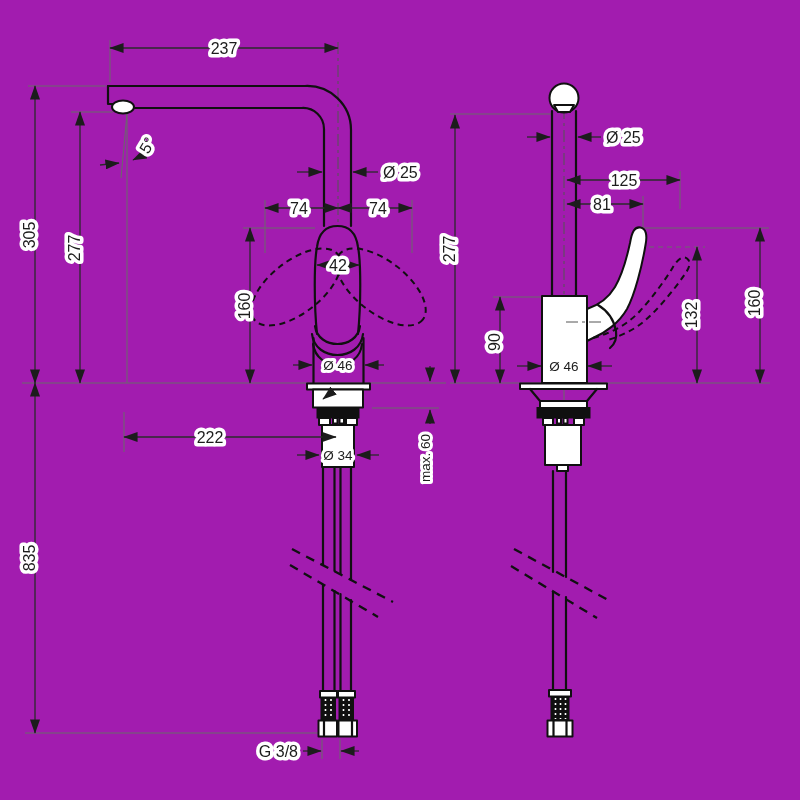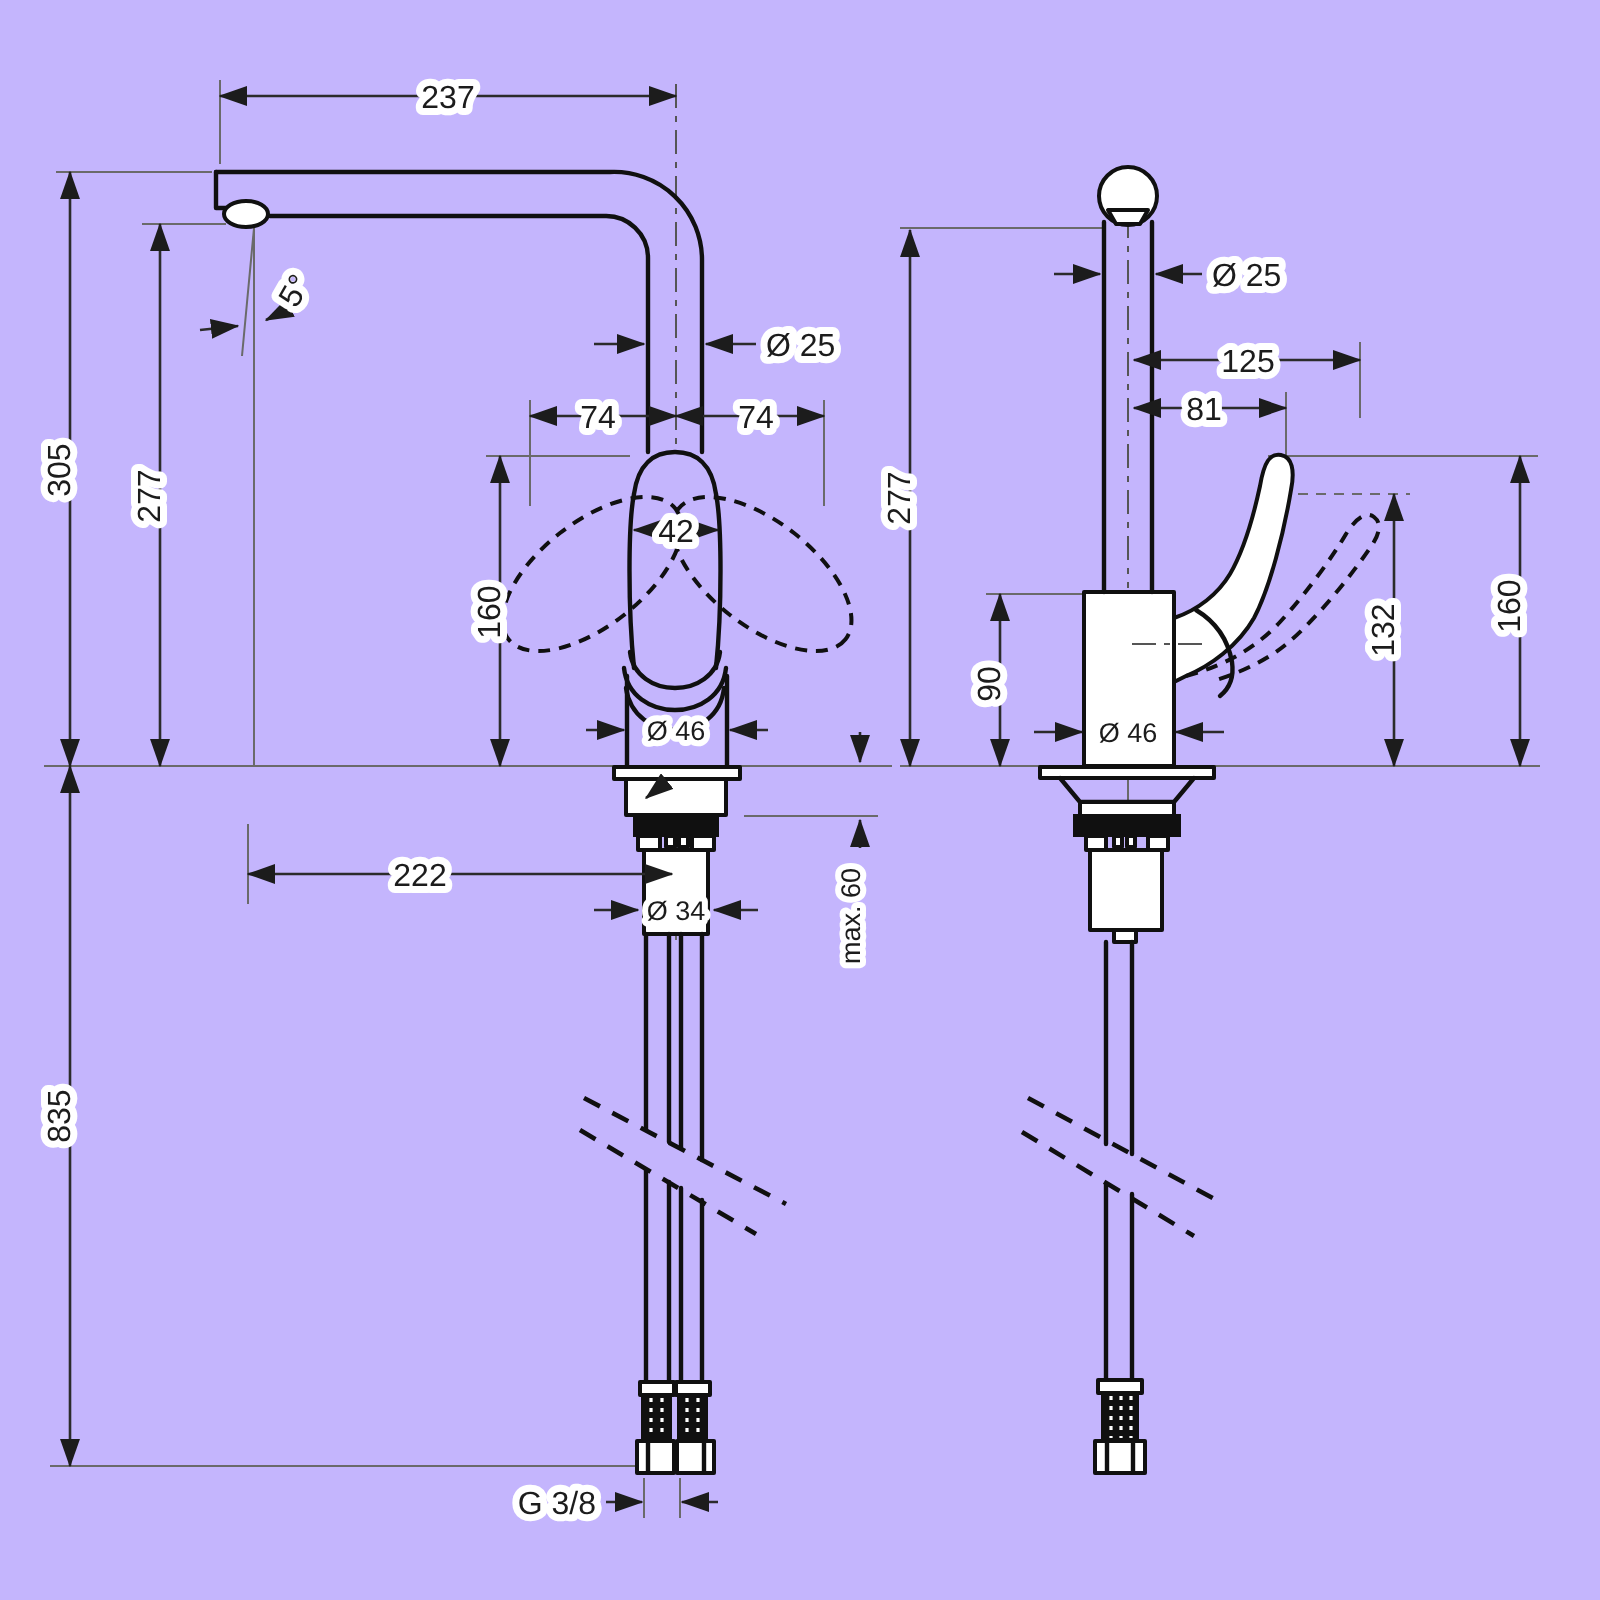--- a/index.html
+++ b/index.html
@@ -1,16 +1,16 @@
 <!DOCTYPE html>
 <html><head>
 <meta charset="utf-8">
 <style>
   html,body{margin:0;padding:0;background:#ffffff;}
-  .page{width:800px;height:800px;background:#c4b5fd;position:relative;overflow:hidden;}
+  .page{width:800px;height:800px;background:#a21caf;position:relative;overflow:hidden;}
   svg{display:block;}
   text{font-family:"Liberation Sans","DejaVu Sans",sans-serif;fill:#1c1c1c;}
   .dimtxt{font-size:16px;paint-order:stroke;stroke:#ffffff;stroke-width:7px;stroke-linejoin:round;}
   .dimtxt-s{font-size:13.5px;paint-order:stroke;stroke:#ffffff;stroke-width:6px;stroke-linejoin:round;}
   .obj{stroke:#101010;stroke-width:2.2;fill:none;stroke-linejoin:round;stroke-linecap:round;}
   .objf{stroke:#101010;stroke-width:2;fill:#ffffff;stroke-linejoin:round;}
   .solid{fill:#101010;stroke:#101010;stroke-width:1;}
   .thin{stroke:#6a6a6a;stroke-width:1;fill:none;}
   .dim{stroke:#2b2b2b;stroke-width:1.3;fill:none;}
   .dash{stroke:#101010;stroke-width:2.3;fill:none;stroke-dasharray:9 7;}

